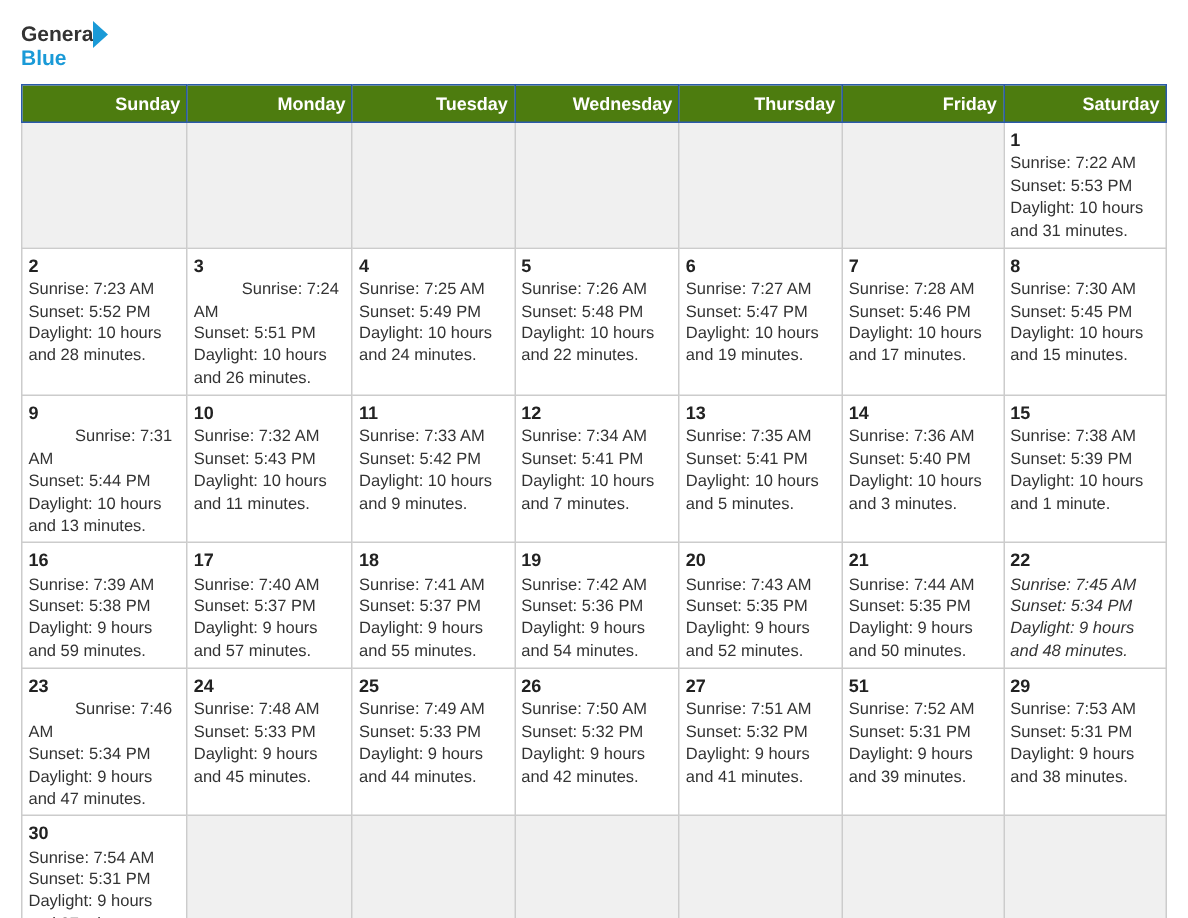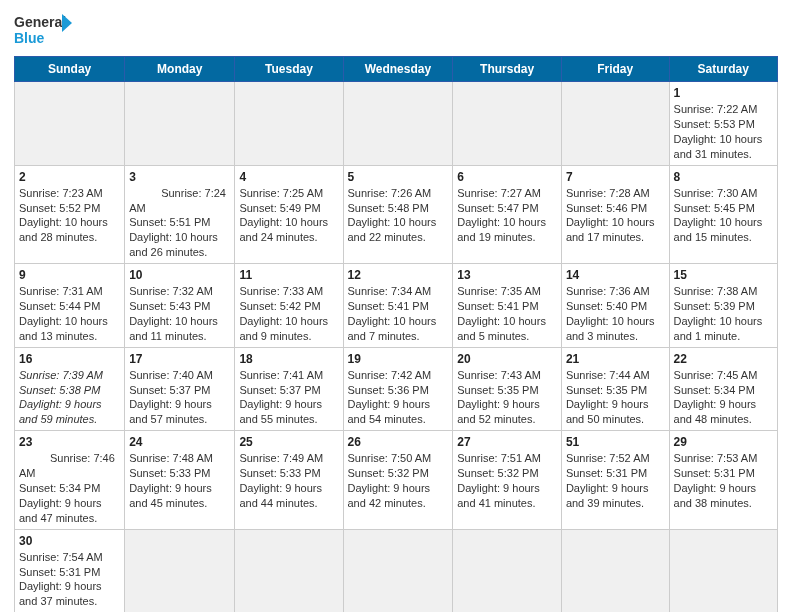--- a/index.html
+++ b/index.html
@@ -41,27 +41,27 @@
       font-weight: normal;
       color: #444;
     }
     .calendar {
       width: 100%;
       border-collapse: collapse;
       border: 1px solid #bbb;
       font-size: 11px;
     }
     .calendar th {
-      background: #0369a1;
+      background: #4d7c0f;
       color: #fff;
       font-weight: bold;
       font-size: 12px;
       padding: 5px 4px;
       border: 1px solid #2a5aaa;
-      text-align: center;
+      text-align: right;
     }
     .calendar td {
       border: 1px solid #ccc;
       vertical-align: top;
       padding: 3px 4px;
       width: 113px;
       min-height: 80px;
       background: #fff;
       font-size: 10.5px;
       color: #333;
@@ -150,21 +150,21 @@
           <td><span class="day-number">7</span><span class="day-info" style="white-space: pre-line;">Sunrise: 7:28 AM
 Sunset: 5:46 PM
 Daylight: 10 hours
 and 17 minutes.</span></td>
           <td><span class="day-number">8</span><span class="day-info" style="white-space: pre-line;">Sunrise: 7:30 AM
 Sunset: 5:45 PM
 Daylight: 10 hours
 and 15 minutes.</span></td>
         </tr>
         <tr>
-          <td><span class="day-number">9</span><span class="day-info" style="white-space: pre-line;">Sunrise: 7:31 AM
+          <td><span class="day-number">9</span><span class="day-info" style="white-space: pre-line; margin-left: 31px;">Sunrise: 7:31 AM
 Sunset: 5:44 PM
 Daylight: 10 hours
 and 13 minutes.</span></td>
           <td><span class="day-number">10</span><span class="day-info" style="white-space: pre-line;">Sunrise: 7:32 AM
 Sunset: 5:43 PM
 Daylight: 10 hours
 and 11 minutes.</span></td>
           <td><span class="day-number">11</span><span class="day-info" style="white-space: pre-line;">Sunrise: 7:33 AM
 Sunset: 5:42 PM
 Daylight: 10 hours
@@ -180,21 +180,21 @@
           <td><span class="day-number">14</span><span class="day-info" style="white-space: pre-line;">Sunrise: 7:36 AM
 Sunset: 5:40 PM
 Daylight: 10 hours
 and 3 minutes.</span></td>
           <td><span class="day-number">15</span><span class="day-info" style="white-space: pre-line;">Sunrise: 7:38 AM
 Sunset: 5:39 PM
 Daylight: 10 hours
 and 1 minute.</span></td>
         </tr>
         <tr>
-          <td><span class="day-number">16</span><span class="day-info" style="white-space: pre-line; font-style: italic;">Sunrise: 7:39 AM
+          <td><span class="day-number">16</span><span class="day-info" style="white-space: pre-line;">Sunrise: 7:39 AM
 Sunset: 5:38 PM
 Daylight: 9 hours
 and 59 minutes.</span></td>
           <td><span class="day-number">17</span><span class="day-info" style="white-space: pre-line;">Sunrise: 7:40 AM
 Sunset: 5:37 PM
 Daylight: 9 hours
 and 57 minutes.</span></td>
           <td><span class="day-number">18</span><span class="day-info" style="white-space: pre-line;">Sunrise: 7:41 AM
 Sunset: 5:37 PM
 Daylight: 9 hours
@@ -204,21 +204,21 @@
 Daylight: 9 hours
 and 54 minutes.</span></td>
           <td><span class="day-number">20</span><span class="day-info" style="white-space: pre-line;">Sunrise: 7:43 AM
 Sunset: 5:35 PM
 Daylight: 9 hours
 and 52 minutes.</span></td>
           <td><span class="day-number">21</span><span class="day-info" style="white-space: pre-line;">Sunrise: 7:44 AM
 Sunset: 5:35 PM
 Daylight: 9 hours
 and 50 minutes.</span></td>
-          <td><span class="day-number">22</span><span class="day-info" style="white-space: pre-line;">Sunrise: 7:45 AM
+          <td><span class="day-number">22</span><span class="day-info" style="white-space: pre-line; font-style: italic;">Sunrise: 7:45 AM
 Sunset: 5:34 PM
 Daylight: 9 hours
 and 48 minutes.</span></td>
         </tr>
         <tr>
           <td><span class="day-number">23</span><span class="day-info" style="white-space: pre-line; margin-left: 31px;">Sunrise: 7:46 AM
 Sunset: 5:34 PM
 Daylight: 9 hours
 and 47 minutes.</span></td>
           <td><span class="day-number">24</span><span class="day-info" style="white-space: pre-line;">Sunrise: 7:48 AM

